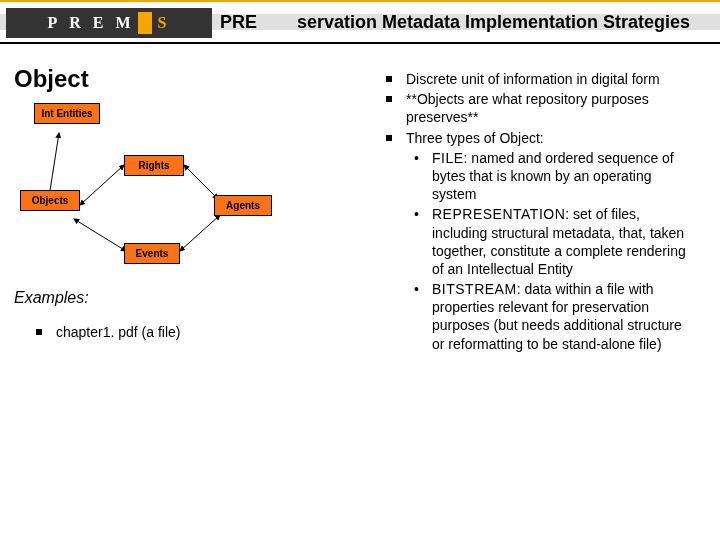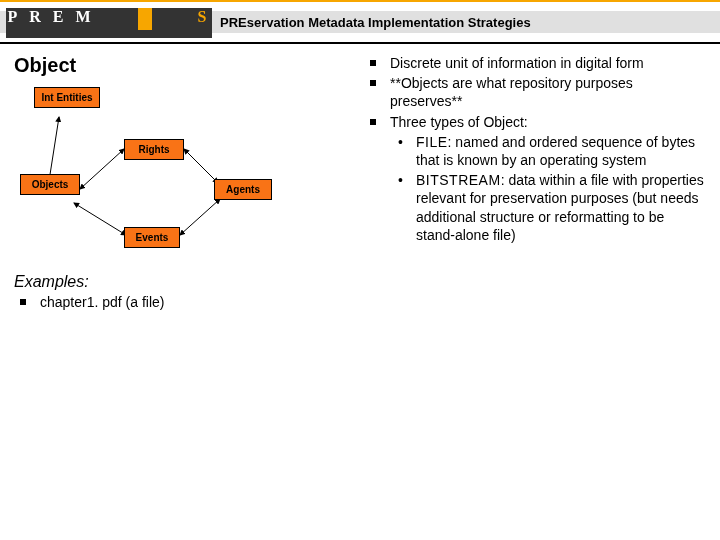--- a/index.html
+++ b/index.html
@@ -16,61 +16,62 @@
   
   .hdr{
     height:44px;
     display:flex;
     align-items:center;
     border-top:2px solid #f7a600;
     border-bottom:2px solid #000;
     position:relative;
   }
   .hdr-strip{
-    height:22px;
+    height:16px;
     background:#e0e0e0;
     display:flex;
     align-items:center;
     padding-left:220px;
     width:100%;
     color:#000;
     font-family:Verdana,sans-serif;
-    font-size:13px;
+    font-size:18px;
     font-weight:bold;
+    gap:40px;
   }
   .hdr-strip .pre{color:#000}
   .logo{
     position:absolute;left:6px;top:6px;
     width:206px;height:30px;
     background:#333;
-    display:flex;justify-content:center;
+    display:flex;align-items:center;justify-content:center;
     color:#fff;font-family:Georgia,serif;
-    letter-spacing:4px;font-size:16px;font-weight:bold;gap:40px;
+    letter-spacing:4px;font-size:16px;font-weight:bold;
   }
   .logo span.i{
     display:inline-block;width:14px;height:22px;background:#f7a600;
     margin:0 3px;vertical-align:middle;
   }
   .logo span.s{
     display:inline-block;color:#f7a600;margin-left:3px;
   }
 
   
   .content{
     display:flex;
     padding:10px 14px 0 14px;
     height:calc(540px - 44px);
   }
   .col{flex:1 1 50%;}
   .col-l{padding-right:10px}
   .col-r{padding-left:4px}
 
   h1.title{
-    margin:0 0 10px 0;
-    font-size:20px;
+    margin:11px 0 10px 0;
+    font-size:24px;
     font-weight:bold;
     font-family:Verdana,sans-serif;
   }
 
   
   .diagram{
     position:relative;
     width:260px;height:180px;
     margin-bottom:6px;
   }
@@ -92,21 +93,21 @@
   svg.arrows{position:absolute;left:0;top:0;width:260px;height:180px;pointer-events:none}
   svg.arrows line{stroke:#000;stroke-width:1}
 
   
   .ex-head{
     font-style:italic;
     font-family:Verdana,sans-serif;
     font-size:16px;
     margin:0 0 2px 0;
   }
-  ul.sq{list-style:none;margin:0;padding:0}
+  ul.sq{list-style:none;margin:16px;padding:0}
   ul.sq>li{
     position:relative;
     padding-left:26px;
     margin:0 0 2px 0;
     font-size:14px;
     line-height:1.3;
     font-family:Verdana,sans-serif;
   }
   ul.sq>li::before{
     content:"";
@@ -185,20 +186,23 @@
     <ul class="sq">
       <li>Discrete unit of information in digital form</li>
       <li>**Objects are what repository purposes preserves**</li>
       <li>
         <span>Three types of Object:</span>
         <ul class="dot">
           <li>
             <span class="term">FILE</span><span>: named and ordered sequence of bytes that is known by an operating system</span>
           </li>
           <li>
+            <span class="term">REPRESENTATION</span><span>: set of files, including structural metadata, that, taken together, constitute a complete rendering of an Intellectual Entity</span>
+          </li>
+          <li>
             <span class="term">BITSTREAM</span><span>: data within a file with properties relevant for preservation purposes (but needs additional structure or reformatting to be stand-alone file)</span>
           </li>
         </ul>
       </li>
     </ul>
   </div>
 
 </div>
 
 </body></html>

